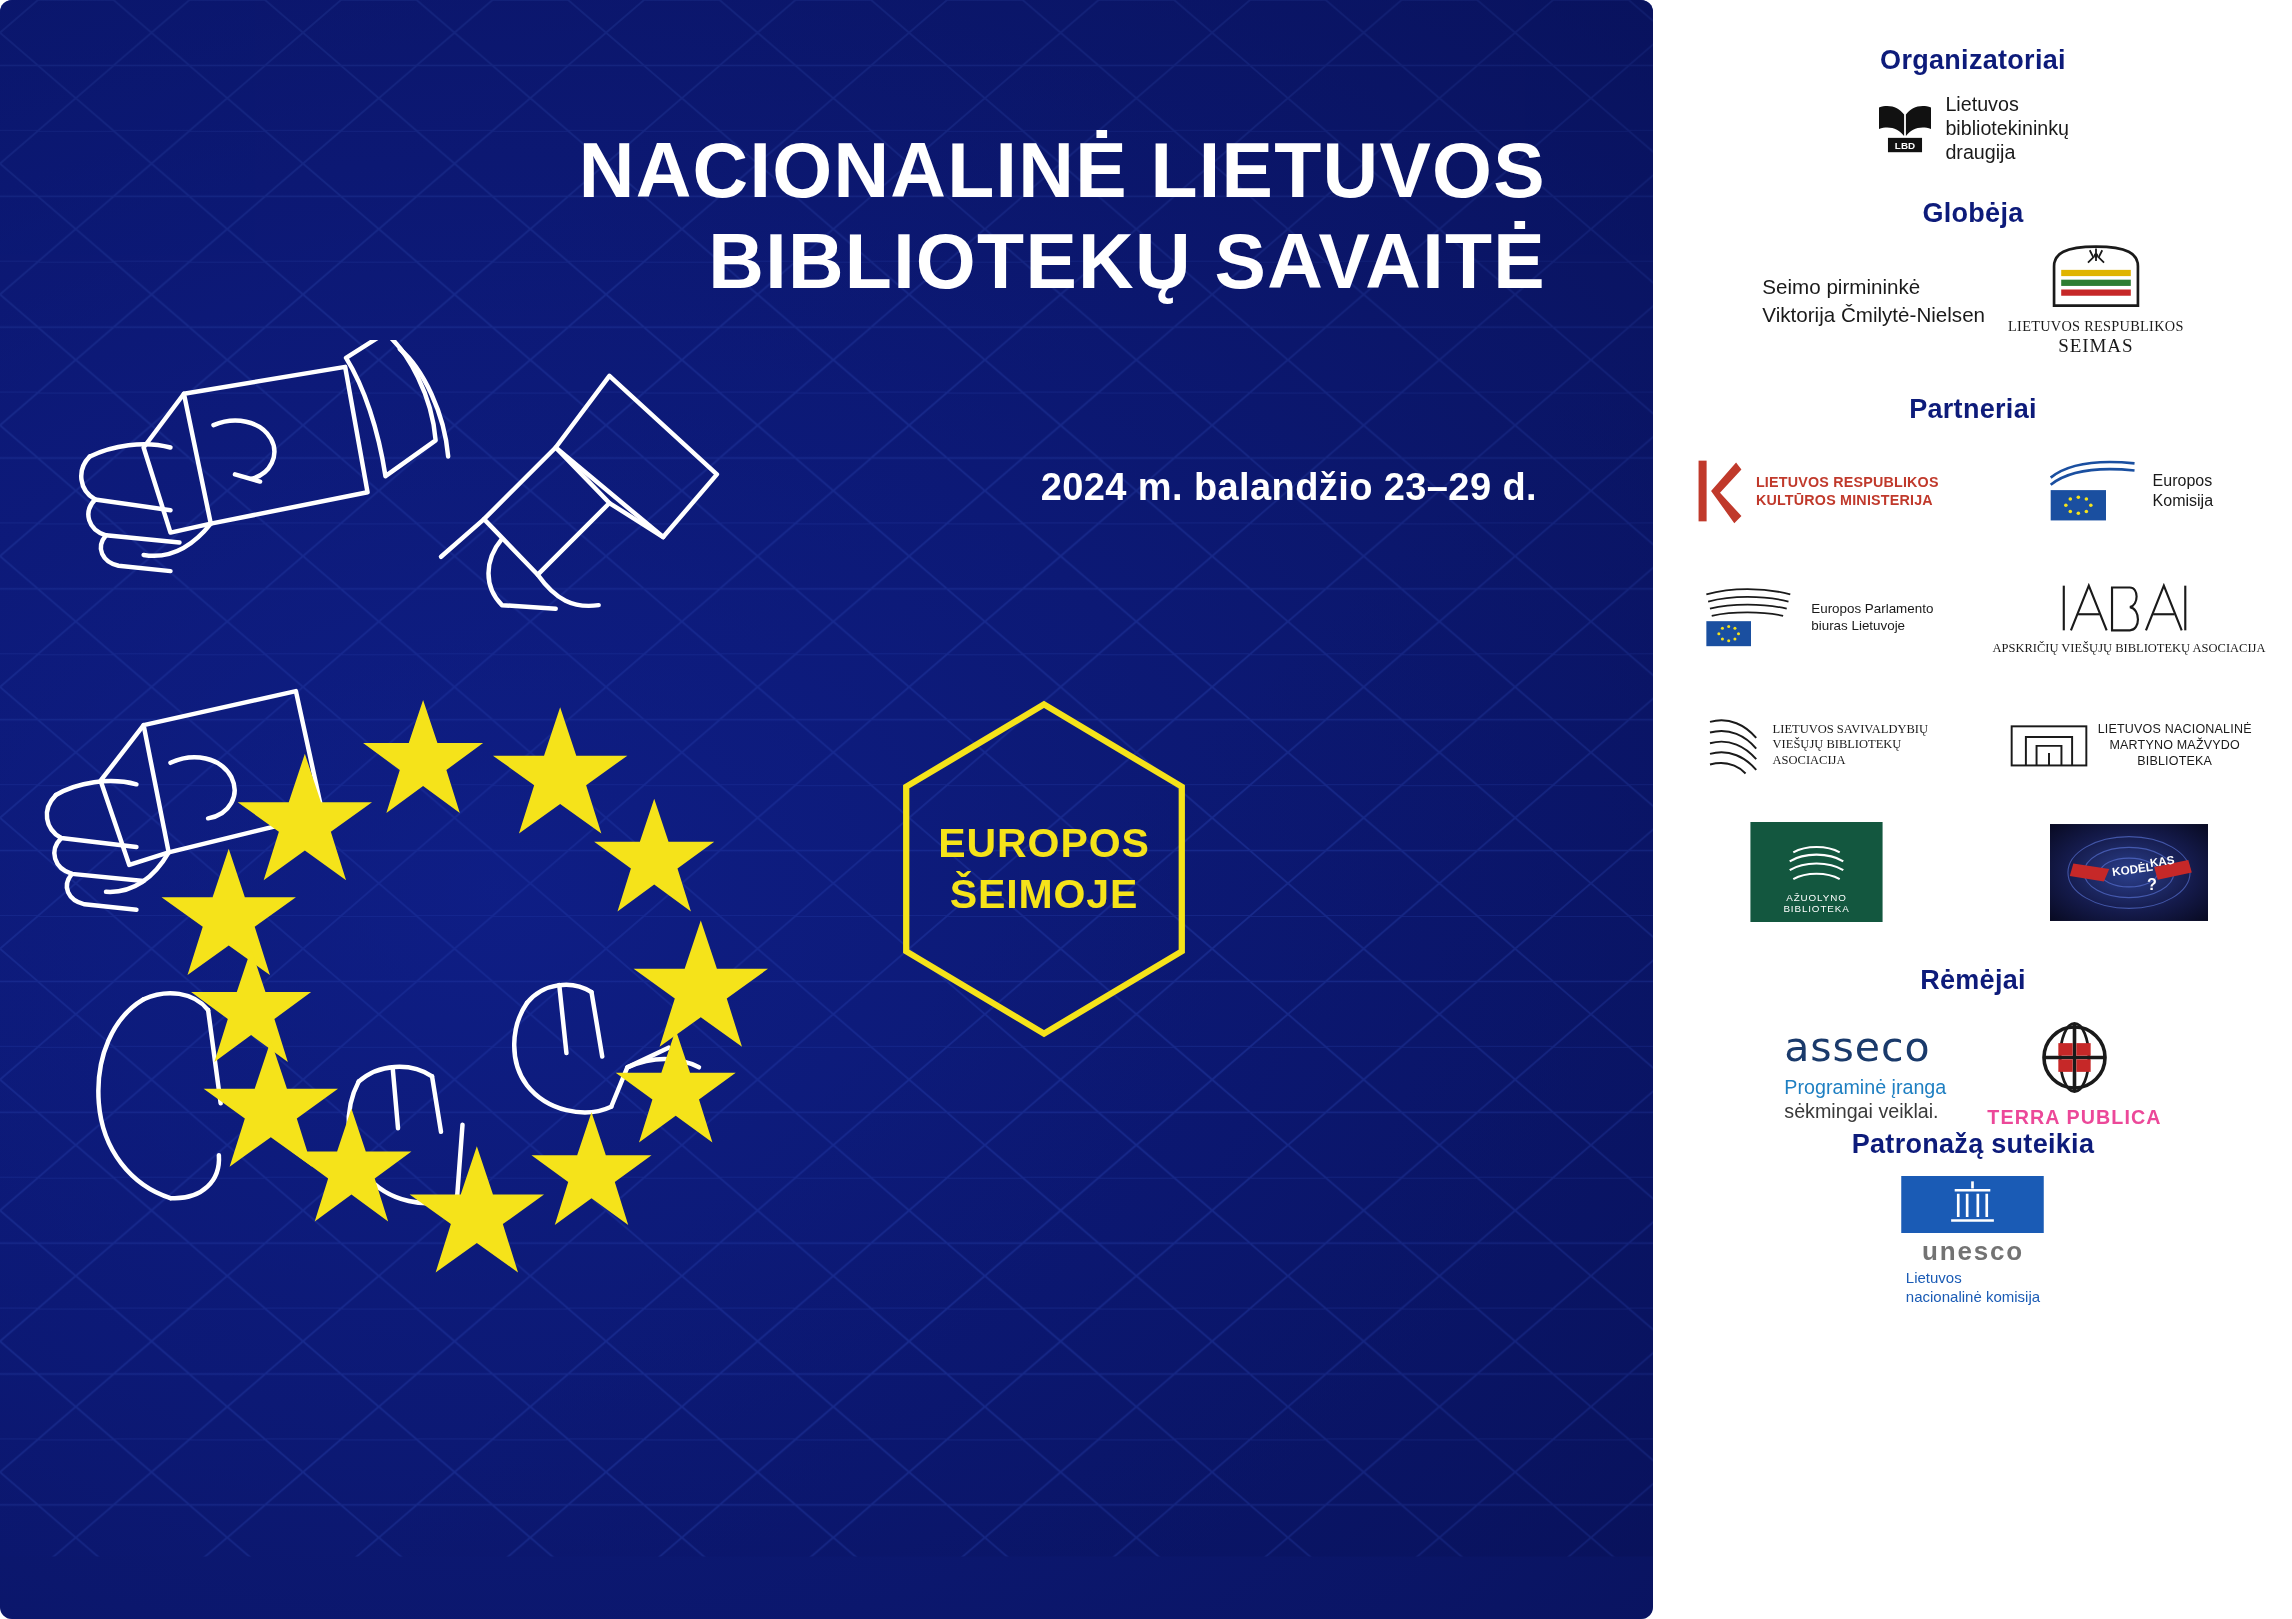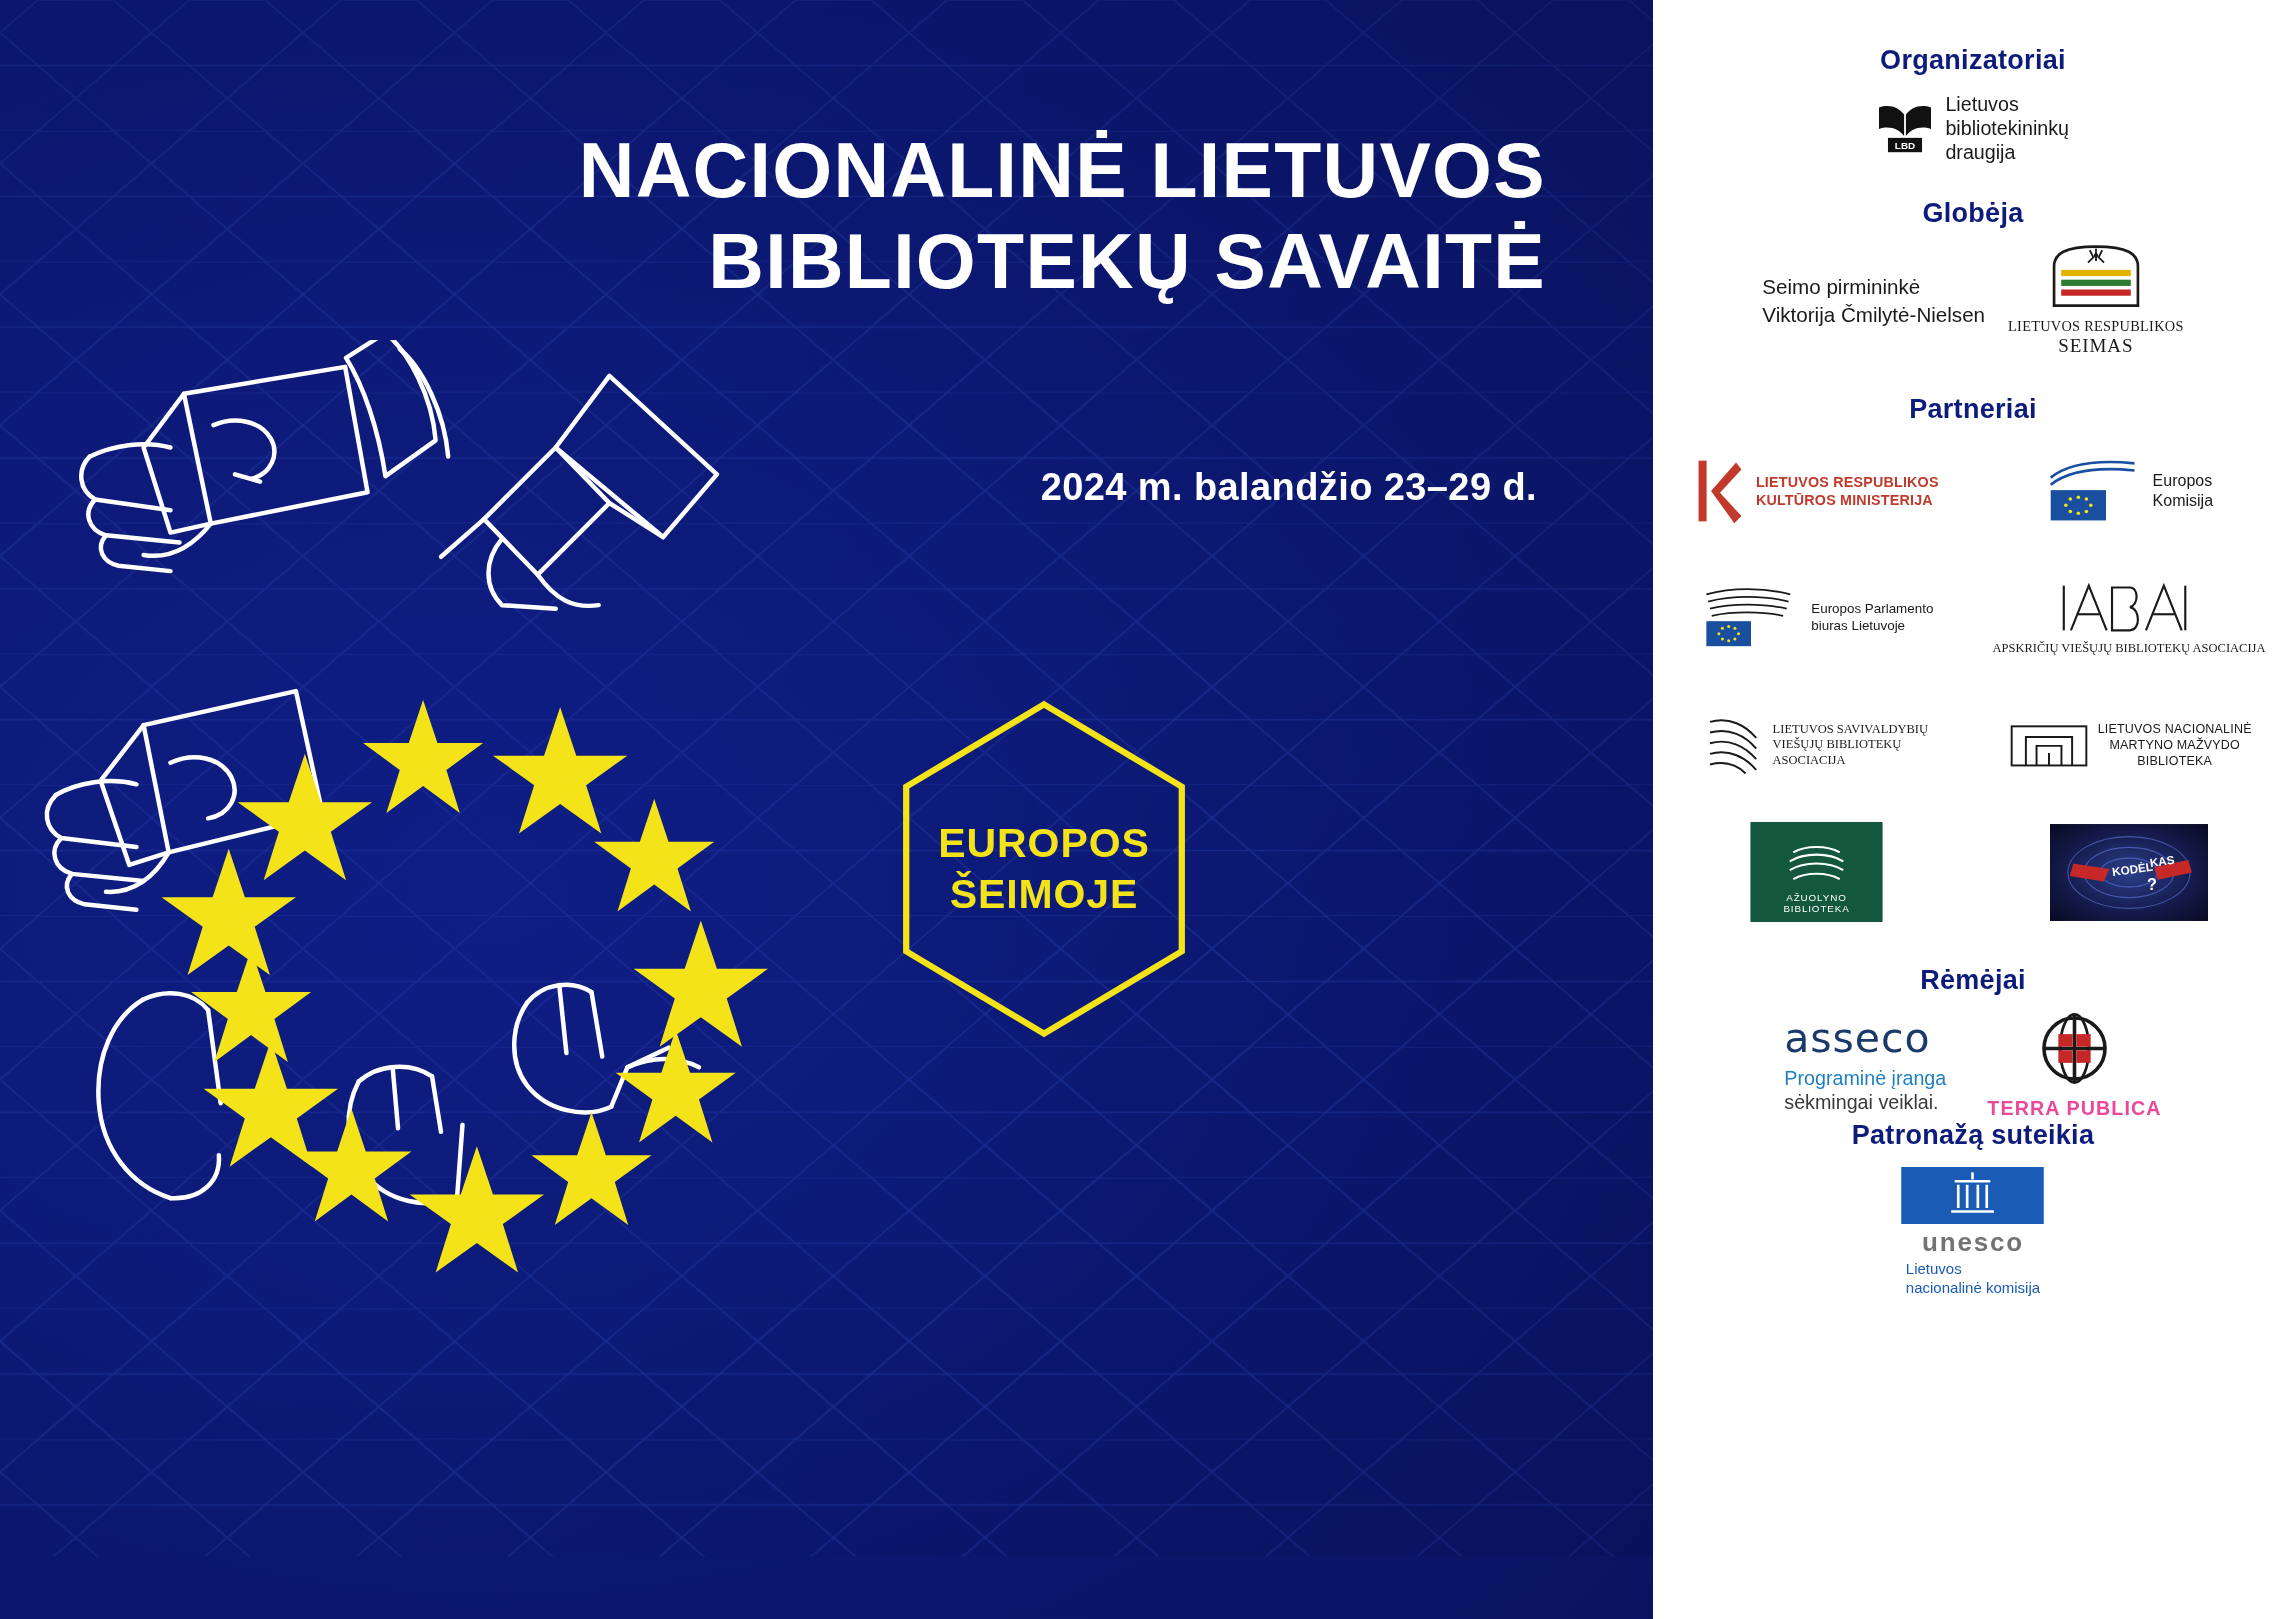--- a/index.html
+++ b/index.html
@@ -21,20 +21,21 @@
     flex-direction: row;
   }
 
   
   .left-panel {
     position: relative;
     width: 1720px;
     height: 1619px;
     background: #0d1b7a;
     overflow: hidden;
+    border-radius: 12px;
   }
   .hex-bg {
     position: absolute;
     inset: 0;
     opacity: 0.55;
   }
   .vignette {
     position: absolute;
     inset: 0;
     background: radial-gradient(ellipse at 30% 55%, rgba(16,32,140,0.55) 0%, rgba(9,18,96,0.25) 45%, rgba(6,12,70,0.55) 100%);
@@ -228,21 +229,21 @@
     text-align: center;
     letter-spacing: 0.2px;
   }
 
   
   .remejai-row {
     display:flex;
     justify-content:center;
     align-items:center;
     gap: 41px;
-    margin-top: 13px;
+    margin-top: 22px;
   }
   .asseco-wrap { text-align:left; }
   .asseco-word {
     font-size: 41px;
     color: #1a3a6b;
     letter-spacing: 0.9px;
     font-family: "DejaVu Sans", sans-serif;
   }
   .asseco-tag {
     font-size: 19.7px;

